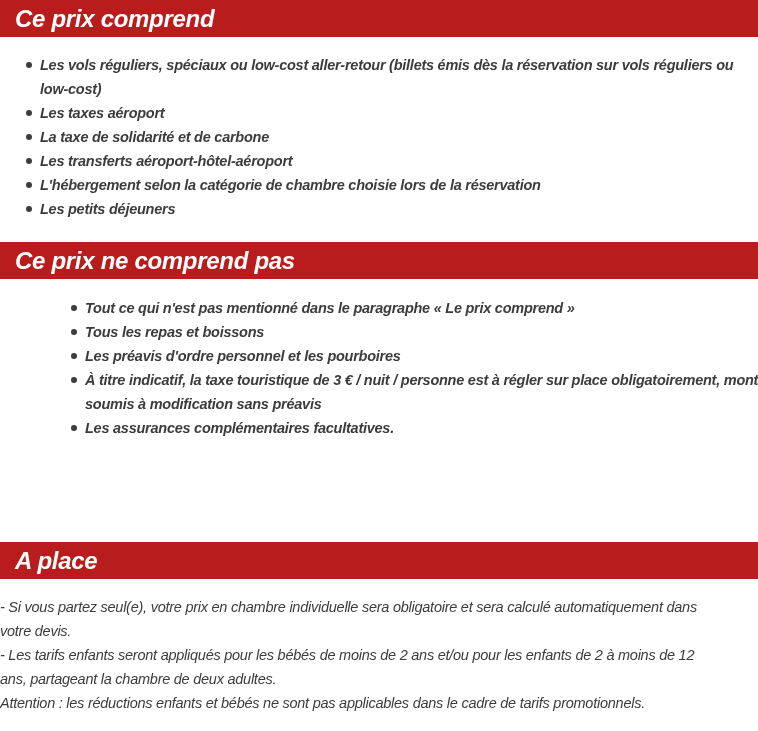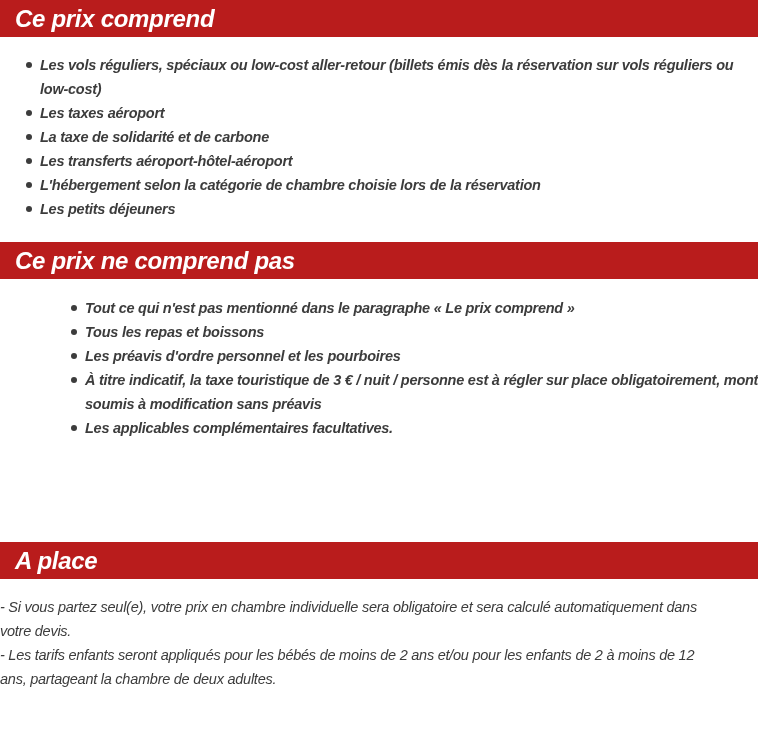--- a/index.html
+++ b/index.html
@@ -91,22 +91,23 @@
 </ul>
 
 <div class="section-header" style="top:234px;margin-top:8px;">
   <h2>Ce prix ne comprend pas</h2>
 </div>
 <ul class="bullet-list" style="top:296px;margin-left:45px;">
   <li><span class="dot"></span><span>Tout ce qui n'est pas mentionné dans le paragraphe « Le prix comprend »</span></li>
   <li><span class="dot"></span><span>Tous les repas et boissons</span></li>
   <li><span class="dot"></span><span>Les préavis d'ordre personnel et les pourboires</span></li>
   <li><span class="dot"></span><span>À titre indicatif, la taxe touristique de 3 € / nuit / personne est à régler sur place obligatoirement, montant soumis à modification sans préavis</span></li>
-  <li><span class="dot"></span><span>Les applicables complémentaires facultatives.</span></li>
+  <li><span class="dot"></span><span>Les assurances complémentaires facultatives.</span></li>
 </ul>
 
 <div class="section-header" style="top:542px;">
   <h2>A place</h2>
 </div>
 <div class="para-block" style="top:595px;">
   <p>- Si vous partez seul(e), votre prix en chambre individuelle sera obligatoire et sera calculé automatiquement dans votre devis.</p>
   <p>- Les tarifs enfants seront appliqués pour les bébés de moins de 2 ans et/ou pour les enfants de 2 à moins de 12 ans, partageant la chambre de deux adultes.</p>
+  <p>Attention : les réductions enfants et bébés ne sont pas applicables dans le cadre de tarifs promotionnels.</p>
 </div>
 
 </body></html>

